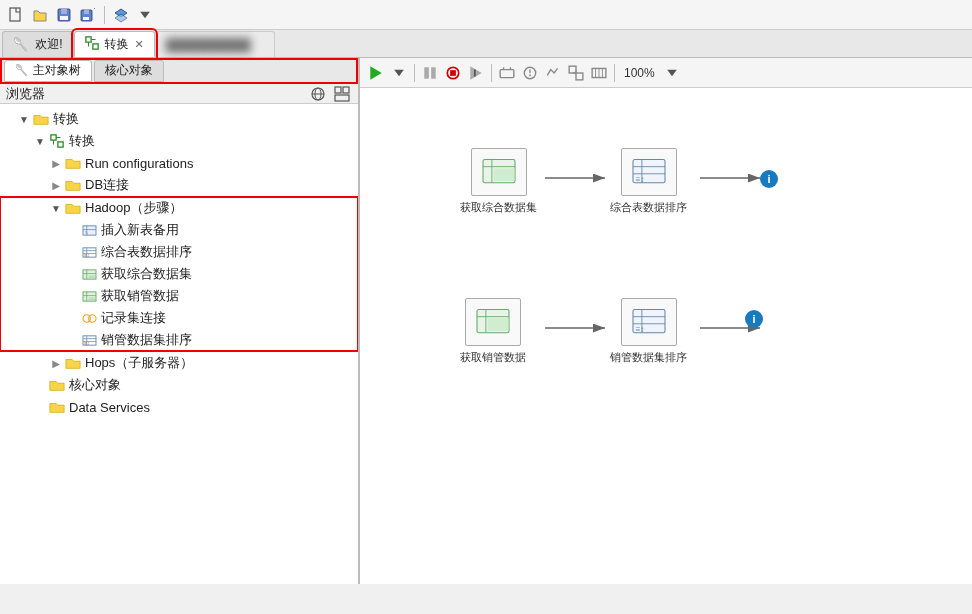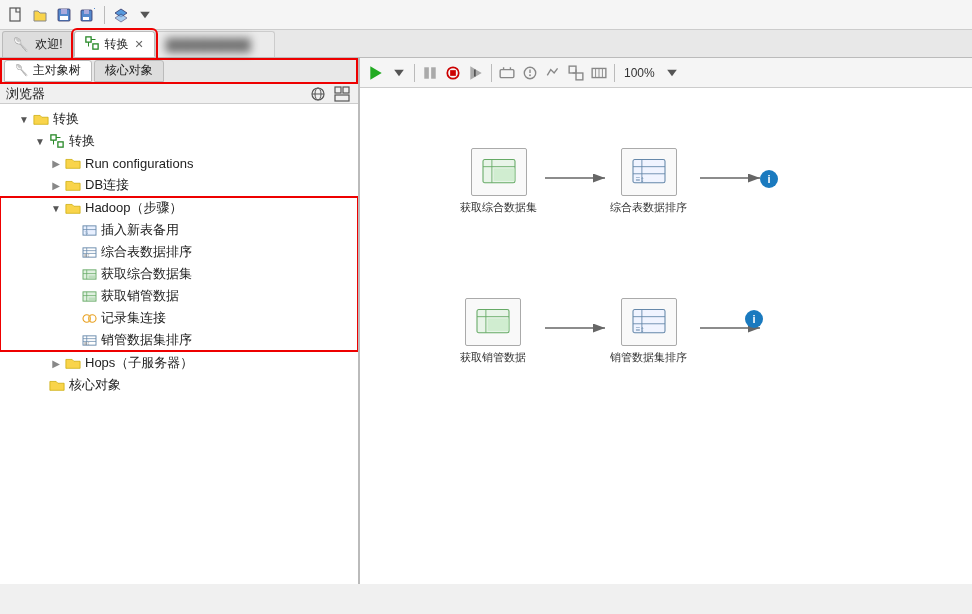--- a/index.html
+++ b/index.html
@@ -566,20 +566,31 @@
         <span class="tree-icon">
           <svg width="16" height="14" viewBox="0 0 18 14">
               <path d="M1 3h7l2 2h7v8H1z" fill="#f9d44b" stroke="#c8a800" stroke-width="0.8"></path>
             </svg>
         </span>
         <span class="tree-text">核心对象</span>
       </div>
 
 
 
+      <div class="tree-item">
+        <span class="tree-indent"></span>
+        <span class="tree-indent"></span>
+        <span style="width:16px;display:inline-block;"></span>
+        <span class="tree-icon">
+          <svg width="16" height="14" viewBox="0 0 18 14">
+              <path d="M1 3h7l2 2h7v8H1z" fill="#f9d44b" stroke="#c8a800" stroke-width="0.8"></path>
+            </svg>
+        </span>
+        <span class="tree-text">Data Services</span>
+      </div>
 
     </div>
   </div>
 
   <div class="right-panel">
 
     <div class="canvas-toolbar">
 
       <div class="toolbar-icon">
         <svg width="14" height="14" viewBox="0 0 14 14">

